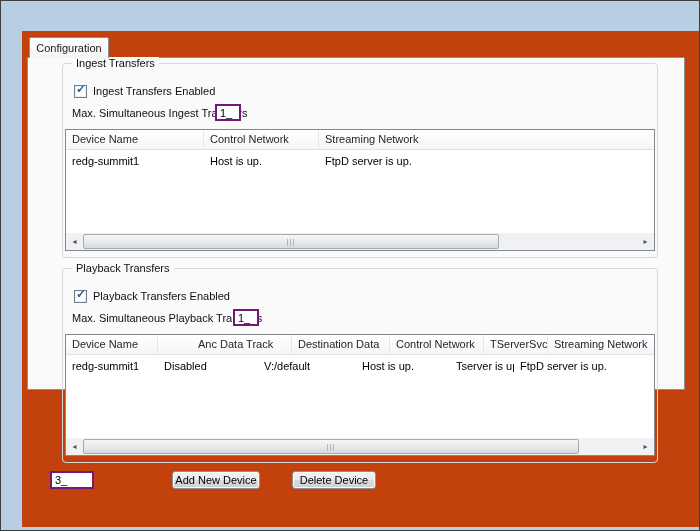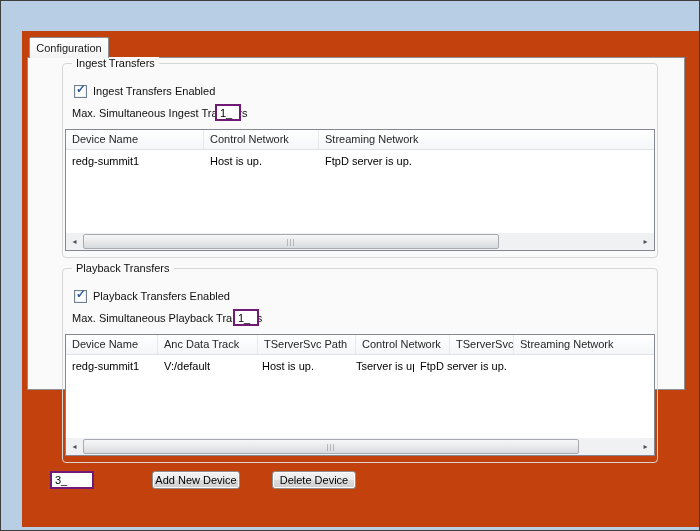--- a/index.html
+++ b/index.html
@@ -50,21 +50,21 @@
   .hs-arrow{position:absolute;top:0;width:17px;height:17px;font-size:8px;color:#4d5359;text-align:center;line-height:17px;}
   .hs-arrow.left{left:0;}
   .hs-arrow.right{right:0;}
   .hs-thumb{position:absolute;top:1px;height:15px;border:1px solid #a7abaf;border-radius:2px;
     background:linear-gradient(to bottom,#f6f7f8 0%,#e8eaec 50%,#d8dbde 100%);}
   .hs-grip{display:block;width:100%;text-align:center;font-size:7px;color:#8f9399;line-height:14px;letter-spacing:1px;}
   
   .btn{position:absolute;height:18px;border:1px solid #8e8f8f;border-radius:3px;font-size:11px;color:#000;
     text-align:center;line-height:16px;
     background:linear-gradient(to bottom,#f2f2f2 0%,#ebebeb 50%,#dddddd 50%,#cfcfcf 100%);
-    box-shadow:inset 0 0 0 1px #fbfbfb;}
+    box-shadow:inset 0 0 0 1px #fbfbfb;margin-left:20px;}
 </style>
 </head>
 <body>
 
 <div class="window">
 
 
   <div class="client">
 
     <div class="tab">Configuration</div>
@@ -110,28 +110,29 @@
           <span class="check">✓</span>
         </span>
         <span class="cb-label" style="left:30px;top:21px;">Playback Transfers Enabled</span>
 
         <span class="field-label" style="left:9px;top:43px;">Max. Simultaneous Playback Transfers</span>
         <input class="text-input" style="left: 170px; top: 40px; width: 26px; height: 17px;" readonly="" value="1_">
 
         <div class="lv">
           <div class="lv-header">
             <div class="lv-col" style="width:92px;">Device Name</div>
-            <div class="lv-col" style="width:100px;">Anc Data Track</div>
-            <div class="lv-col" style="width:98px;">TServerSvc Path</div>
+            <div class="lv-col" style="width:100px;margin-left:34px;">Anc Data Track</div>
+            <div class="lv-col" style="width:98px;">Destination Data</div>
             <div class="lv-col" style="width:94px;">Control Network</div>
             <div class="lv-col" style="width:64px;">TServerSvc</div>
             <div class="lv-col">Streaming Network</div>
           </div>
           <div class="lv-row">
             <div class="lv-cell" style="width:92px;">redg-summit1</div>
+            <div class="lv-cell" style="width:100px;">Disabled</div>
             <div class="lv-cell" style="width:98px;">V:/default</div>
             <div class="lv-cell" style="width:94px;">Host is up.</div>
             <div class="lv-cell" style="width:64px;">Tserver is up</div>
             <div class="lv-cell">FtpD server is up.</div>
           </div>
           <div class="hscroll">
             <div class="hs-arrow left">◂</div>
             <div class="hs-thumb" style="left:17px;width:496px;">
               <span class="hs-grip">|||</span>
             </div>

